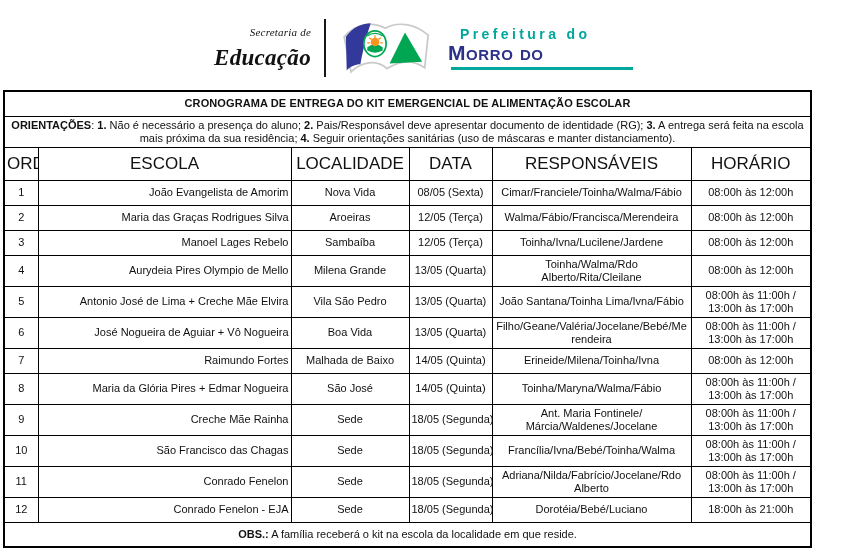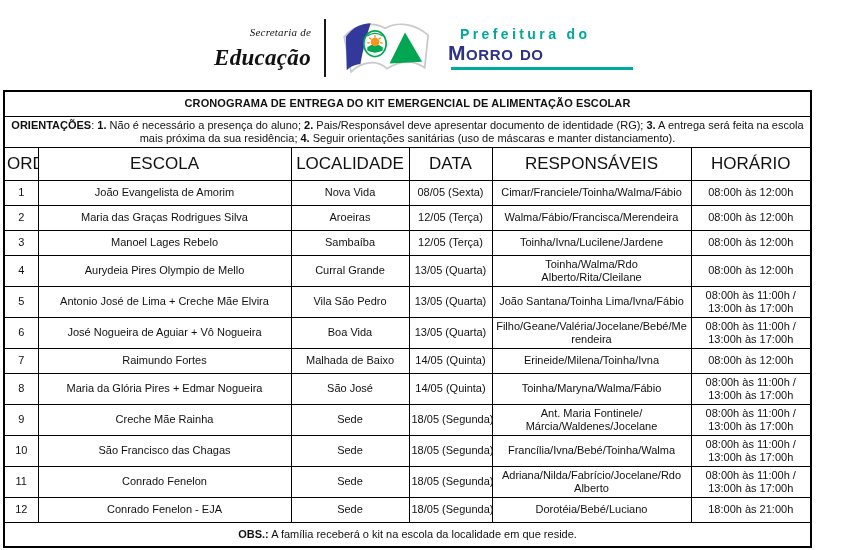--- a/index.html
+++ b/index.html
@@ -95,21 +95,21 @@
     font-size: 11.5px;
     line-height: 15.5px;
     padding: 2px 6px;
     height: 35px;
   }
   .schedule th {
     font-weight: normal;
     height: 33px;
     font-size: 17px;
   }
-  .schedule td.c-escola { text-align: center; }
+  .schedule td.c-escola { text-align: right; }
   .schedule td.c-data { white-space: nowrap; }
   .schedule td.c-resp, .schedule td.c-hora { overflow-wrap: anywhere; }
   .schedule tbody td { height: 25px; }
   .obs-cell {
     text-align: left;
     font-size: 11.5px;
     padding: 2px 5px;
     height: 20px;
   }
   .b { font-weight: bold; }
@@ -203,21 +203,21 @@
     <td class="c-ord">3</td>
     <td class="c-escola">Manoel Lages Rebelo</td>
     <td class="c-local">Sambaíba</td>
     <td class="c-data">12/05 (Terça)</td>
     <td class="c-resp">Toinha/Ivna/Lucilene/Jardene</td>
     <td class="c-hora">08:00h às 12:00h</td>
   </tr>
   <tr>
     <td class="c-ord">4</td>
     <td class="c-escola">Aurydeia Pires Olympio de Mello</td>
-    <td class="c-local">Curral Grande</td>
+    <td class="c-local">Milena Grande</td>
     <td class="c-data">13/05 (Quarta)</td>
     <td class="c-resp">Toinha/Walma/Rdo Alberto/Rita/Cleilane</td>
     <td class="c-hora">08:00h às 12:00h</td>
   </tr>
   <tr>
     <td class="c-ord">5</td>
     <td class="c-escola">Antonio José de Lima + Creche Mãe Elvira</td>
     <td class="c-local">Vila São Pedro</td>
     <td class="c-data">13/05 (Quarta)</td>
     <td class="c-resp">João Santana/Toinha Lima/Ivna/Fábio</td>

